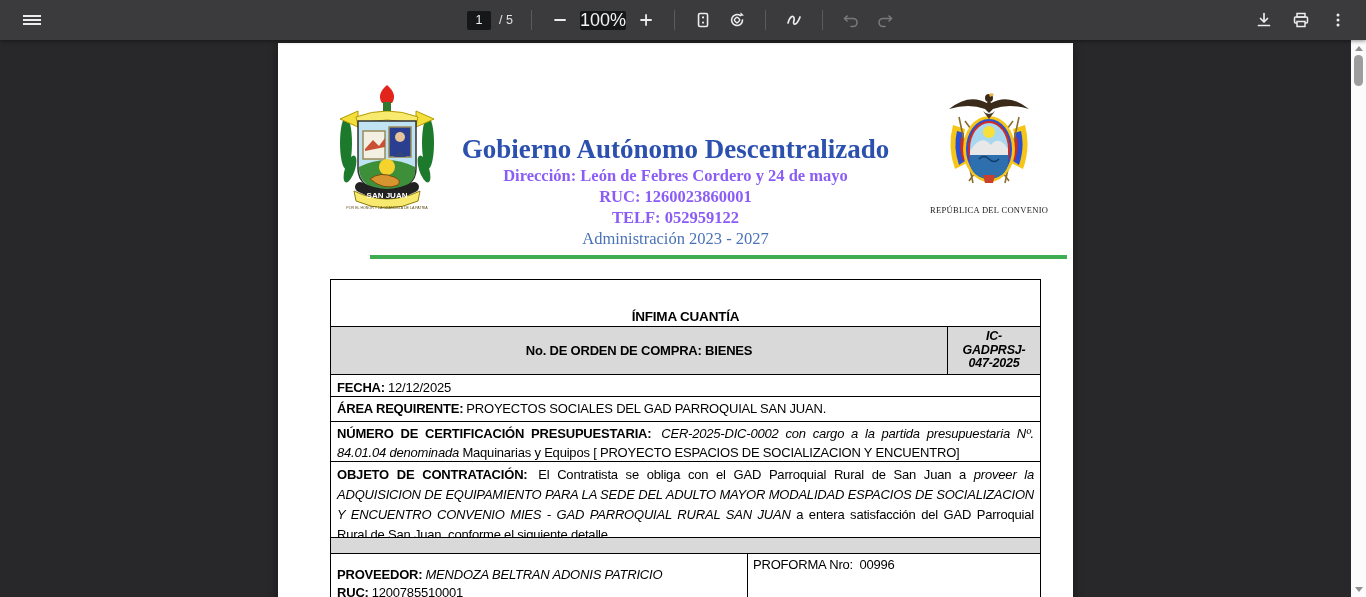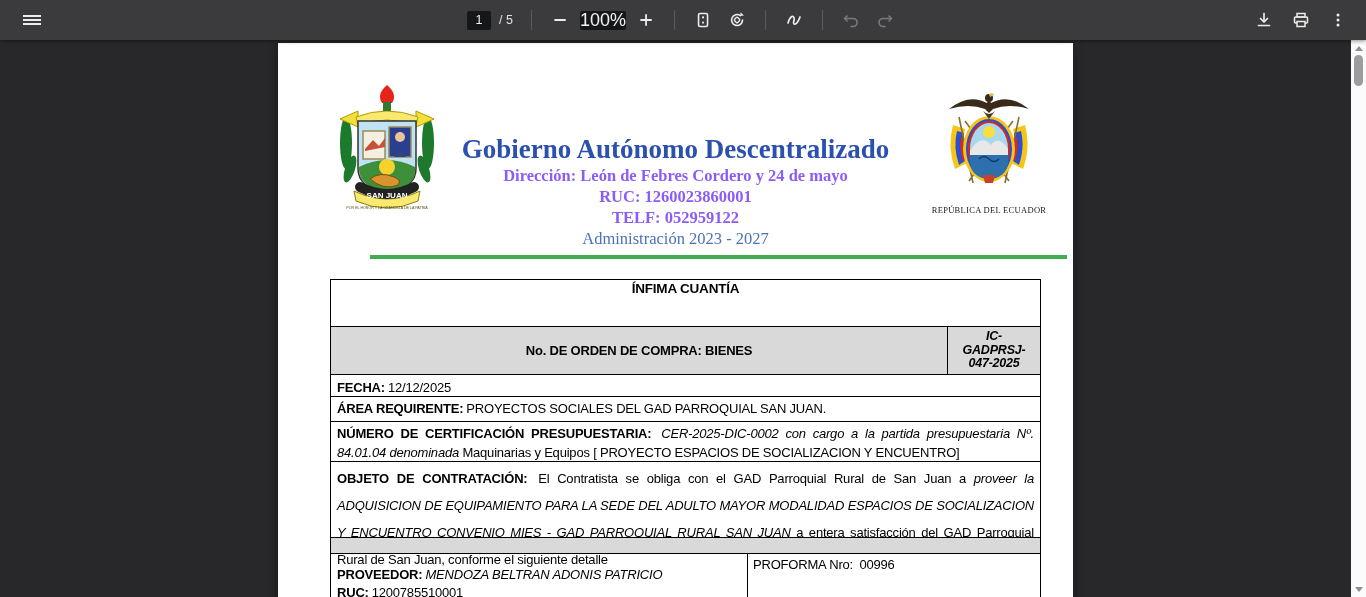--- a/index.html
+++ b/index.html
@@ -85,28 +85,28 @@
   .doc-table {
     position: absolute; left: 52px; top: 236px; width: 711px;
     border: 1.4px solid #000;
     font-size: 13px; color: #000; letter-spacing: -0.2px; line-height: 18px;
   }
   .trow { border-bottom: 1.4px solid #000; position: relative; }
   .trow:last-child { border-bottom: none; }
   .gray { background: #d9d9d9; }
   .b { font-weight: bold; }
   .i { font-style: italic; }
-  .r1 { height: 47px; display: flex; align-items: flex-start; justify-content: center; font-weight: bold; font-size: 13.5px; }
+  .r1 { height: 47px; display: flex; align-items: flex-end; justify-content: center; font-weight: bold; font-size: 13.5px; }
   .r2 { height: 48px; display: flex; }
   .r2-left { width: 617px; display: flex; align-items: center; justify-content: center; font-weight: bold; border-right: 1.4px solid #000; }
   .r2-right { flex: 1; display: flex; flex-direction: column; align-items: center; justify-content: center; font-weight: bold; font-size: 12.5px; line-height: 13.5px; font-style: italic; }
   .r3 { height: 22px; padding: 4px 6px 0; }
   .r4 { height: 25px; padding: 3px 6px 0; }
   .r5 { height: 40px; padding: 2px 6px 0; text-align: justify; line-height: 19px; }
-  .r6 { height: 76px; padding: 3px 6px 16px; text-align: justify; line-height: 27px; }
+  .r6 { height: 76px; padding: 3px 6px 16px; text-align: justify; line-height: 20px; }
   .r7 { height: 16px; }
   .r8 { height: 62px; display: flex; }
   .r8-left { width: 417px; padding: 12px 6px 0; border-right: 1.4px solid #000; line-height: 18px; }
   .r8-right { flex: 1; padding: 2px 5px 0; line-height: 18px; }
   .lbl { margin-right: 3px; }
 </style>
 </head>
 <body>
 
 <div class="toolbar">
@@ -276,21 +276,21 @@
       <path d="M31 64 Q42 46 52 58 Q60 48 69 62 L69 70 L31 70 Z" fill="#e8e8e8"></path>
       <path d="M31 68 h38 v8 a19 16 0 0 1 -38 0 Z" fill="#2e6fae"></path>
       <path d="M40 72 q5 -5 10 0 q5 5 10 0" stroke="#123c66" stroke-width="1.4" fill="none"></path>
       <path d="M44 88 h12 l-2 8 h-8 Z" fill="#c8402e"></path>
 
       <path d="M10 22 Q30 6 48 16 L50 12 L52 16 Q70 6 90 22 Q70 16 54 22 L50 26 L46 22 Q30 16 10 22 Z" fill="#3a2a1a"></path>
       <circle cx="50" cy="11" r="4" fill="#3a2a1a"></circle>
       <path d="M50 7 q4 -2 5 1 l-4 2z" fill="#e8b64a"></path>
       <path d="M44 24 q6 6 12 0 l-6 8z" fill="#4a3826"></path>
     </svg>
-    <div class="emblem-caption">REPÚBLICA DEL ECUADOR</div>
+    <div class="emblem-caption">REPÚBLICA DEL CONVENIO</div>
   </div>
 
   <div class="green-rule"></div>
 
   <div class="doc-table">
 
     <div class="trow r1">
       <span>ÍNFIMA CUANTÍA</span>
     </div>
 

